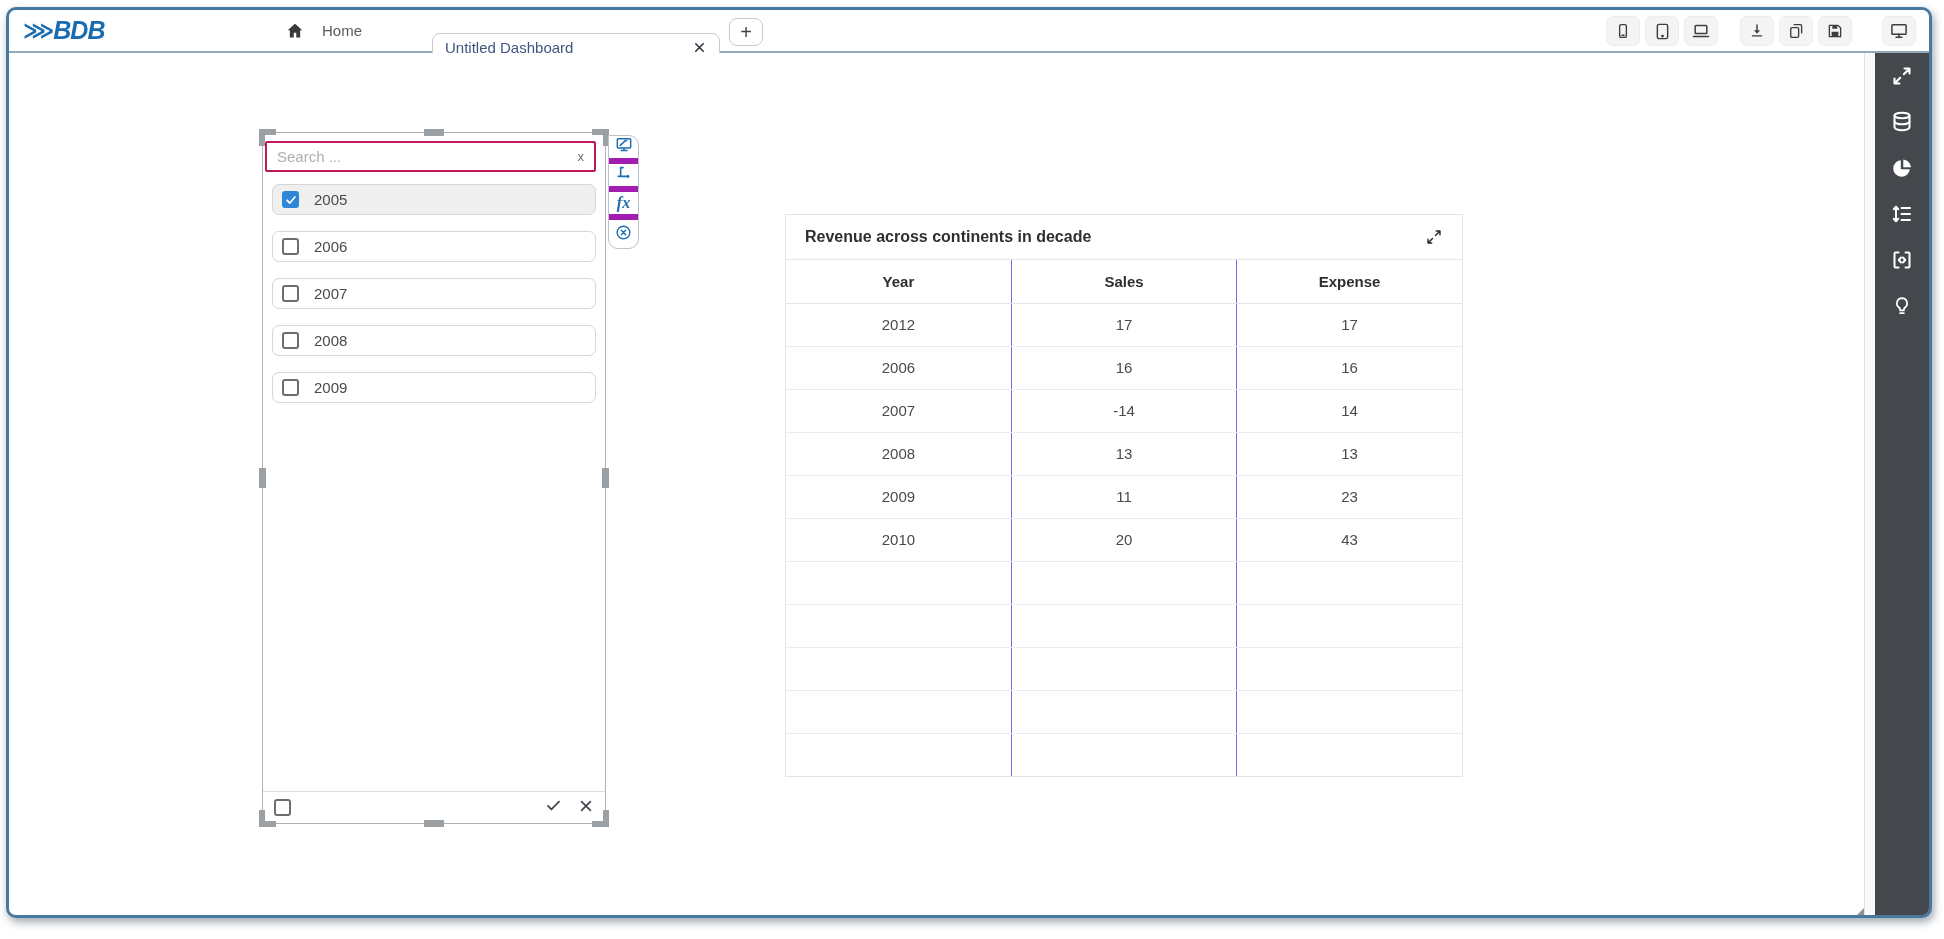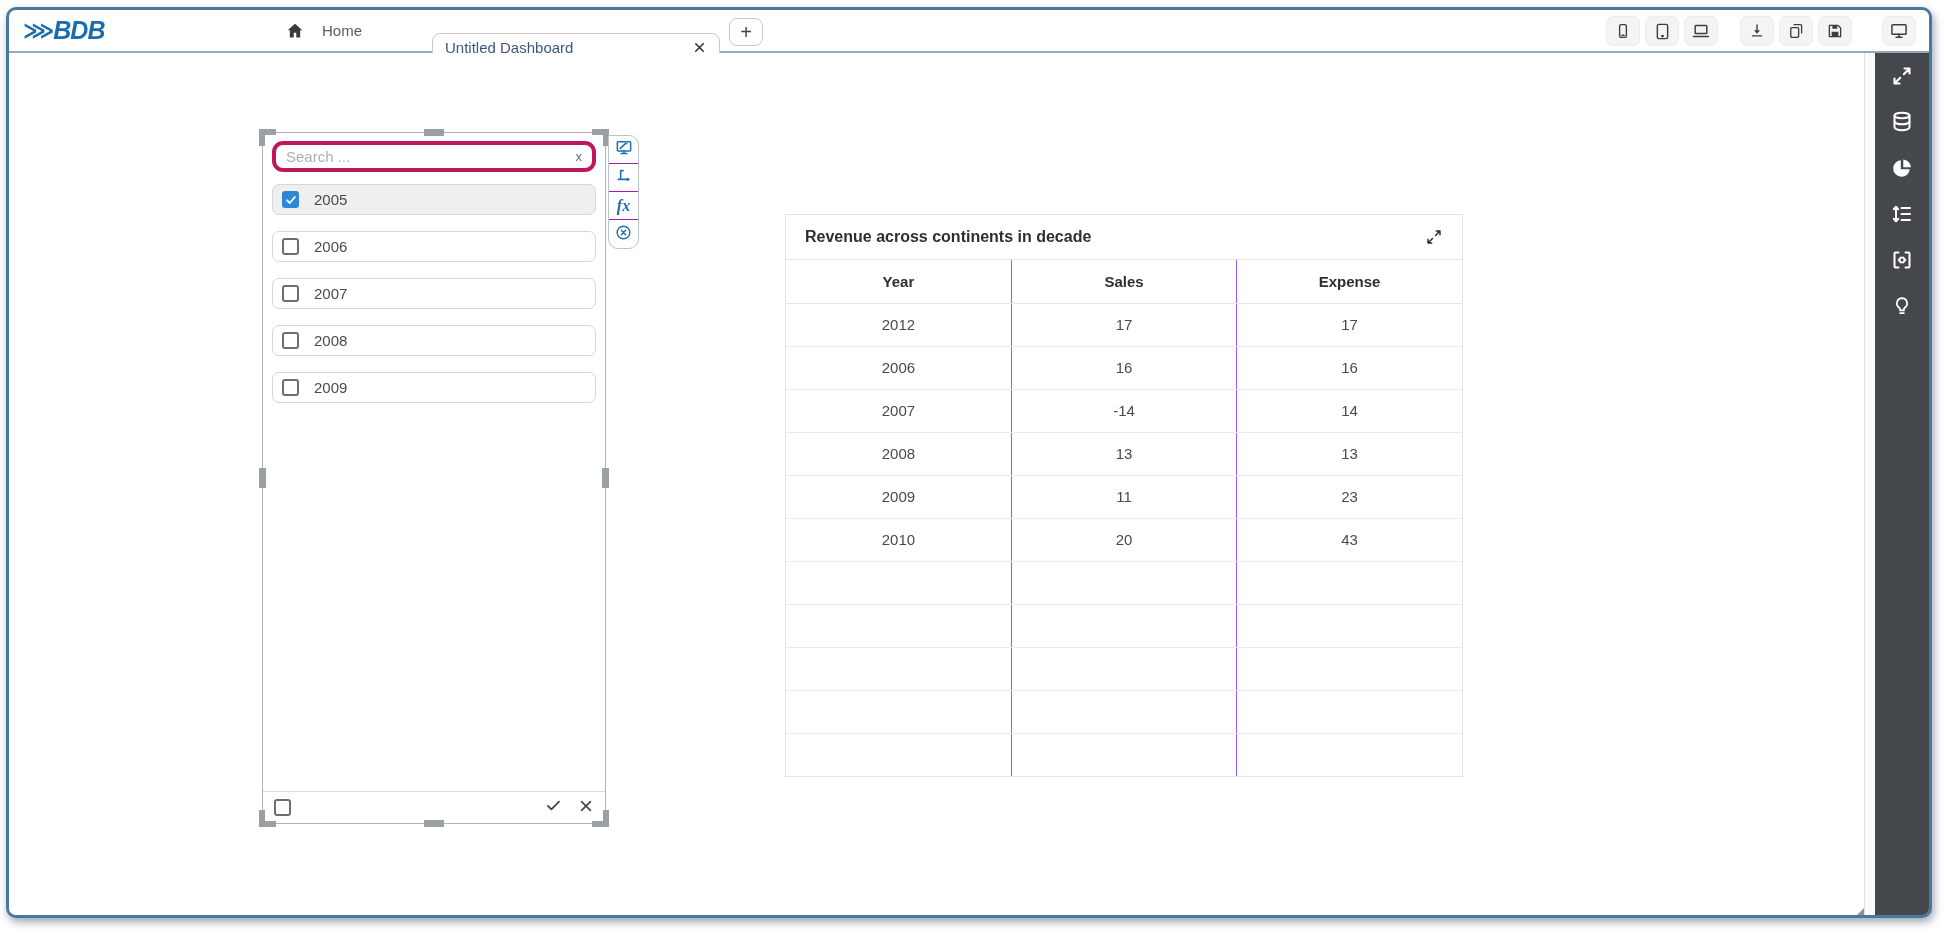--- a/index.html
+++ b/index.html
@@ -52,22 +52,22 @@
   .h-tl,.h-tr,.h-bl,.h-br { width:17px; height:17px; background:transparent; }
   .h-tl { left:-4px; top:-4px;  border-left:6px solid #9aa0a4; border-top:6px solid #9aa0a4; }
   .h-tr { right:-4px; top:-4px; border-right:6px solid #9aa0a4; border-top:6px solid #9aa0a4; }
   .h-bl { left:-4px; bottom:-4px; border-left:6px solid #9aa0a4; border-bottom:6px solid #9aa0a4; }
   .h-br { right:-4px; bottom:-4px; border-right:6px solid #9aa0a4; border-bottom:6px solid #9aa0a4; }
   .h-mt { left:50%; margin-left:-10px; top:-4px; width:20px; height:7px; }
   .h-mb { left:50%; margin-left:-10px; bottom:-4px; width:20px; height:7px; }
   .h-ml { top:50%; margin-top:-10px; left:-4px; width:7px; height:20px; }
   .h-mr { top:50%; margin-top:-10px; right:-4px; width:7px; height:20px; }
 
-  .search-box { position:absolute; left:9px; right:9px; top:8px; height:31px;
-                border:4px solid #be185d; border-radius:11px; display:flex; align-items:center; padding:0 10px; }
+  .search-box { position:absolute; left:2px; right:9px; top:8px; height:31px;
+                border:2px solid #be185d; border-radius:2px; display:flex; align-items:center; padding:0 10px; }
   .search-box input { flex:1; border:none; outline:none; font-size:15px; color:#555; background:transparent;
                       font-family:inherit; }
   .search-box input::placeholder { color:#aeaeae; }
   .search-clear { color:#6e6e6e; font-size:13px; cursor:pointer; padding-left:6px; }
 
   .filter-list { position:absolute; left:9px; right:9px; top:51px; }
   .filter-item { height:31px; margin-bottom:16px; border:1px solid #d6d6d6; border-radius:7px; background:#fff;
                  display:flex; align-items:center; padding:0 9px; gap:15px; font-size:15px; color:#4a4a4a;
                  cursor:pointer; }
   .filter-item.selected { background:#efefef; }
@@ -78,21 +78,21 @@
   .filter-footer { position:absolute; left:0; right:0; bottom:0; height:32px; border-top:1px solid #ddd;
                    display:flex; align-items:center; padding:0 11px; }
   .filter-footer .spacer { flex:1; }
   .foot-btn { display:flex; align-items:center; color:#3f464d; cursor:pointer; margin-left:16px; }
 
   
   .widget-toolbar { position:absolute; left:599px; top:82px; width:31px;
                     border:1px solid #b9c3cc; border-radius:0 10px 10px 10px; background:#fff;
                     overflow:hidden; }
   .wt-item { height:28px; display:flex; align-items:center; justify-content:center;
-             color:#1d6fb4; border-bottom:1px solid #a21caf; cursor:pointer; }
+             color:#1d6fb4; border-bottom:6px solid #a21caf; cursor:pointer; }
   .wt-item:last-child { border-bottom:none; }
   .fx { font-family:"Liberation Serif","DejaVu Serif",serif; font-style:italic; font-weight:bold;
         font-size:16px; line-height:1; }
 
   
   .table-widget { position:absolute; left:776px; top:161px; width:678px; background:#fff;
                   border:1px solid #e3e3e3; }
   .table-title-bar { height:45px; display:flex; align-items:center; padding:0 19px;
                      border-bottom:1px solid #e6e6e6; }
   .table-title { flex:1; font-size:16px; font-weight:bold; color:#2f2f2f; }

